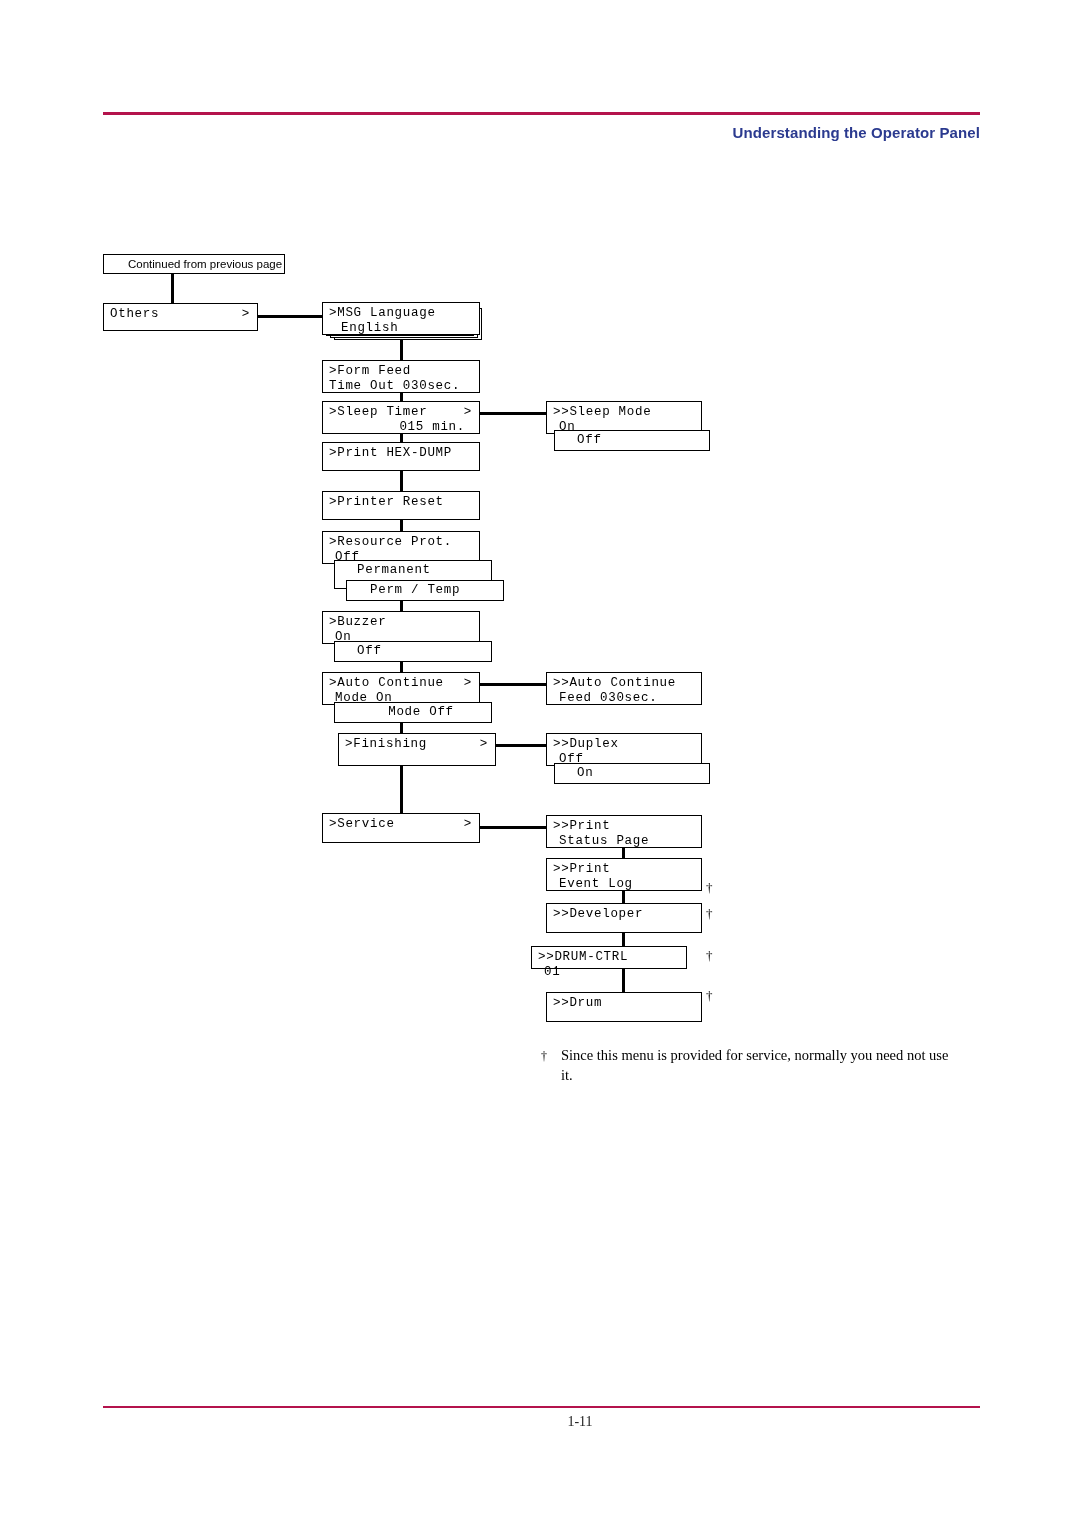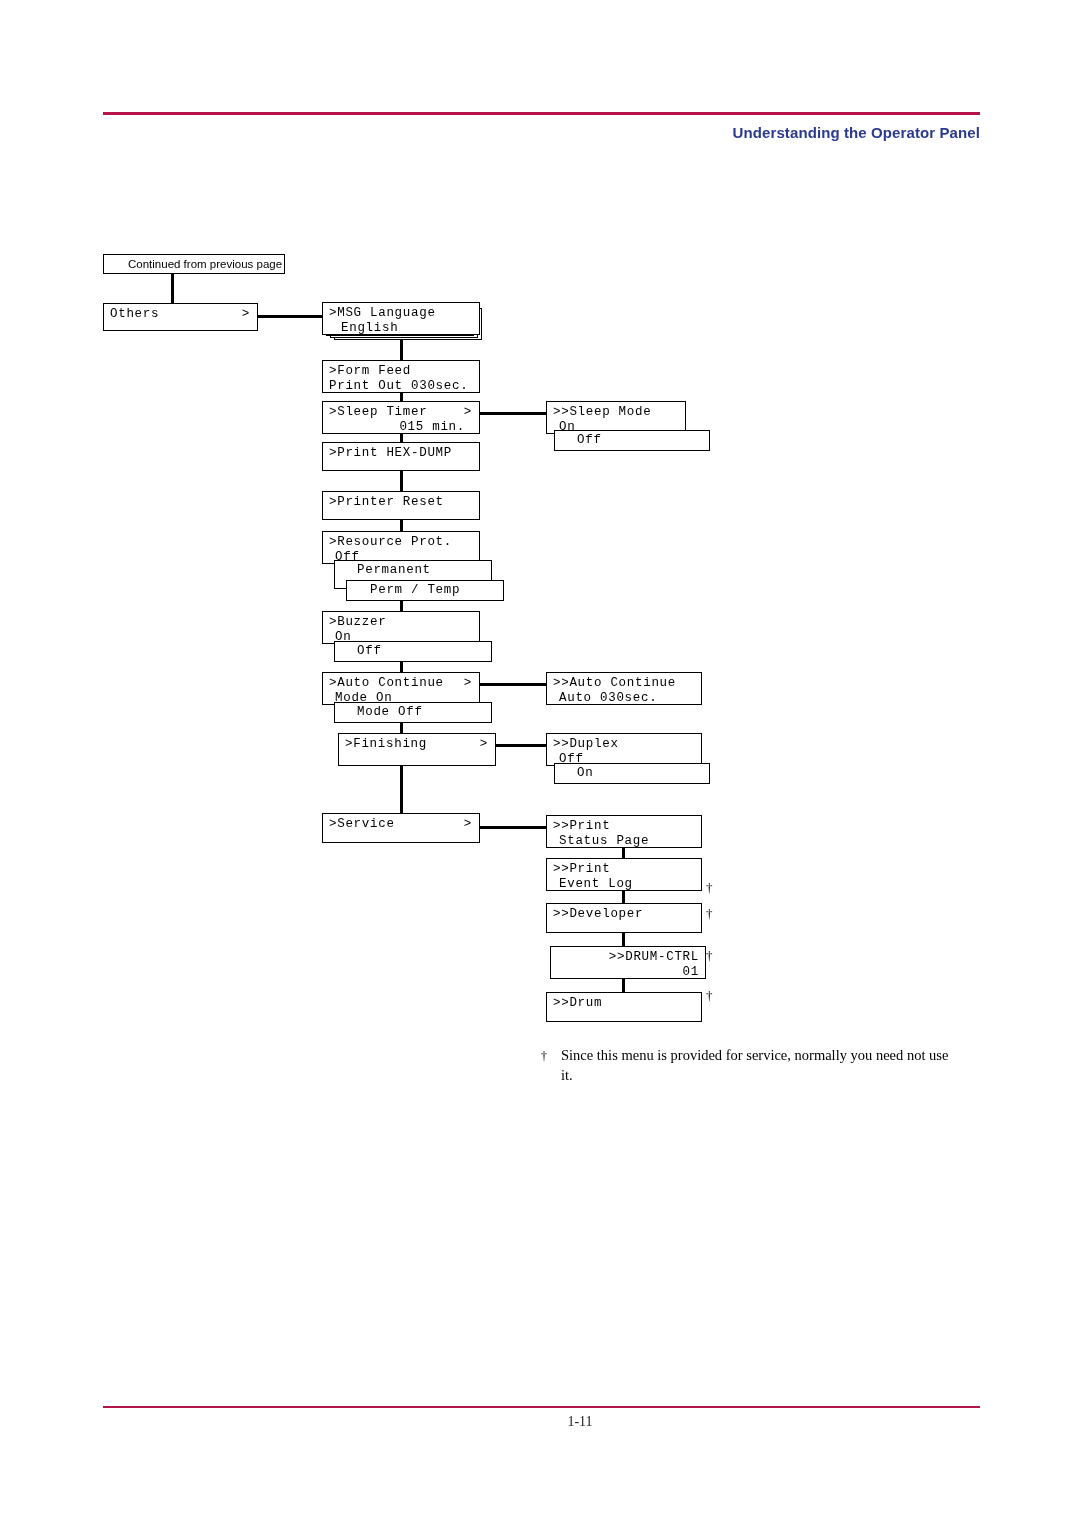--- a/index.html
+++ b/index.html
@@ -153,32 +153,32 @@
     <div class="node" style="left:330px; top:306px; width:148px; height:32px; z-index:2;"></div>
     <div class="node" style="left:326px; top:304px; width:148px; height:32px; z-index:2;"></div>
 
     <div class="node" style="left:322px; top:302px; width:158px; height:33px;">
       <span>&gt;MSG Language</span>
       <span class="l2" style="padding-left:12px;">English</span>
     </div>
 
     <div class="node" style="left:322px; top:360px; width:158px; height:33px;">
       <span>&gt;Form Feed</span>
-      <span class="l2">Print Out 030sec.</span>
+      <span class="l2">Time Out 030sec.</span>
     </div>
 
     <div class="node" style="left:322px; top:401px; width:158px; height:33px;">
       <span>&gt;Sleep Timer</span>
       <span class="arrow">&gt;</span>
       <span class="l2" style="text-align:right; padding-right:8px;">015 min.</span>
     </div>
 
     <div class="line hline" style="left:478px; top:412px; width:70px;"></div>
 
-    <div class="node" style="left:546px; top:401px; width:140px; height:33px;">
+    <div class="node" style="left:546px; top:401px; width:156px; height:33px;">
       <span>&gt;&gt;Sleep Mode</span>
       <span class="l2" style="padding-left:6px;">On</span>
     </div>
     <div class="node" style="left:554px; top:430px; width:156px; height:21px;">
       <span style="padding-left:16px; display:block; margin-top:-1px;">Off</span>
     </div>
 
     <div class="node" style="left:322px; top:442px; width:158px; height:29px;">
       <span>&gt;Print HEX-DUMP</span>
     </div>
@@ -204,29 +204,29 @@
     </div>
     <div class="node" style="left:334px; top:641px; width:158px; height:21px;">
       <span style="padding-left:16px; display:block; margin-top:-1px;">Off</span>
     </div>
 
     <div class="node" style="left:322px; top:672px; width:158px; height:33px;">
       <span>&gt;Auto Continue</span>
       <span class="arrow">&gt;</span>
       <span class="l2" style="padding-left:6px;">Mode    On</span>
     </div>
-    <div class="node" style="left:334px; top:702px; width:158px; height:21px;">
+    <div class="node" style="left:334px; top:702px; width:158px; height:21px;text-align:center;">
       <span style="padding-left:16px; display:block; margin-top:-1px;">Mode    Off</span>
     </div>
 
     <div class="line hline" style="left:478px; top:683px; width:70px;"></div>
 
     <div class="node" style="left:546px; top:672px; width:156px; height:33px;">
       <span>&gt;&gt;Auto Continue</span>
-      <span class="l2" style="padding-left:6px;">Auto 030sec.</span>
+      <span class="l2" style="padding-left:6px;">Feed 030sec.</span>
     </div>
 
     <div class="node" style="left:338px; top:733px; width:158px; height:33px;">
       <span>&gt;Finishing</span>
       <span class="arrow">&gt;</span>
     </div>
 
     <div class="line hline" style="left:478px; top:744px; width:70px;"></div>
 
     <div class="node" style="left:546px; top:733px; width:156px; height:33px;">
@@ -255,21 +255,21 @@
       <span>&gt;&gt;Print</span>
       <span class="l2" style="padding-left:6px;">Event Log</span>
     </div>
     <div class="dagger" style="left:706px; top:880px;">†</div>
 
     <div class="node" style="left:546px; top:903px; width:156px; height:30px;">
       <span>&gt;&gt;Developer</span>
     </div>
     <div class="dagger" style="left:706px; top:906px;">†</div>
 
-    <div class="node" style="left:550px; top:946px; width:156px; height:33px;text-align:right;">
+    <div class="node" style="left:531px; top:946px; width:156px; height:23px;">
       <span>&gt;&gt;DRUM-CTRL</span>
       <span class="l2" style="padding-left:6px;">01</span>
     </div>
     <div class="dagger" style="left:706px; top:948px;">†</div>
 
     <div class="node" style="left:546px; top:992px; width:156px; height:30px;">
       <span>&gt;&gt;Drum</span>
     </div>
     <div class="dagger" style="left:706px; top:988px;">†</div>
 

